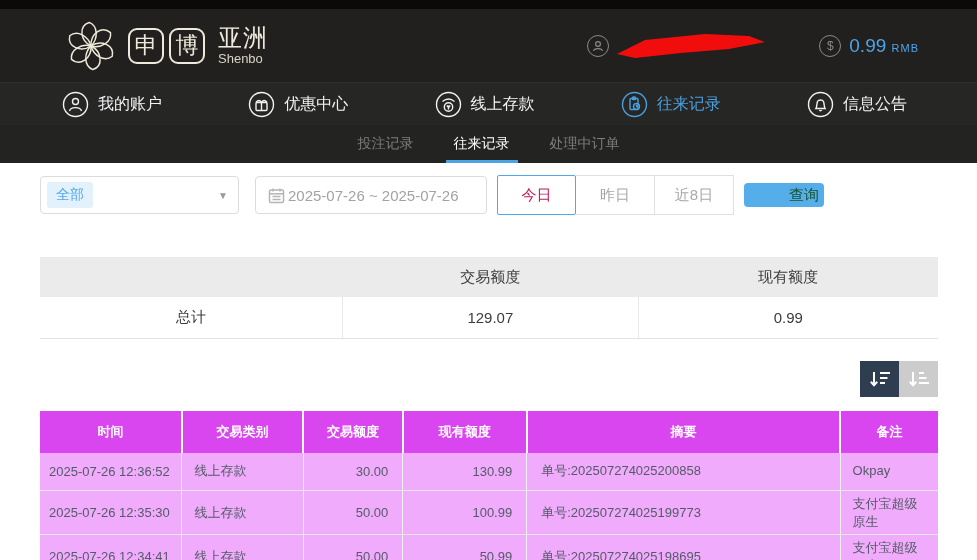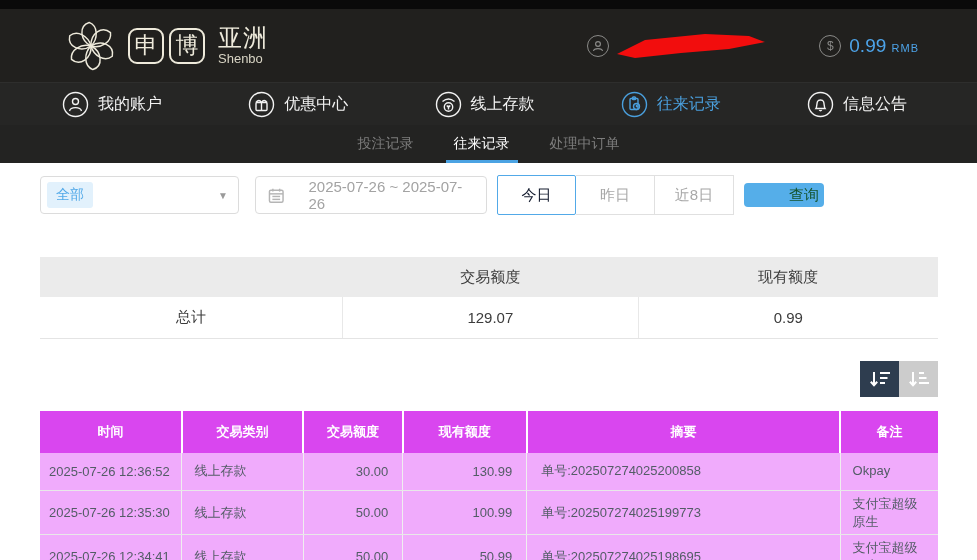--- a/index.html
+++ b/index.html
@@ -49,28 +49,28 @@
   
   .content { padding:12px 39px 0 40px; }
 
   .filters { display:flex; align-items:center; height:40px; }
   .select-box { width:199px; height:38px; border:1px solid #dcdcdc; border-radius:4px;
     display:flex; align-items:center; padding:0 10px 0 6px; cursor:pointer; }
   .tag { background:#e2f1fc; color:#52a9e8; font-size:14px; padding:4px 9px;
     border-radius:3px; }
   .caret { margin-left:auto; color:#9a9a9a; font-size:10px; }
   .date-box { width:232px; height:38px; border:1px solid #dcdcdc; border-radius:4px;
-    display:flex; align-items:center; gap:24px; padding:0 12px; margin-left:16px;
+    display:flex; align-items:center; gap:3px; padding:0 12px; margin-left:16px;
     color:#a3a3a3; font-size:15px; cursor:text; }
   .date-box svg { width:17px; height:17px; stroke:#b5b5b5; fill:none; stroke-width:1.5; }
   .quick { display:flex; margin-left:10px; }
   .qbtn { width:79px; height:40px; background:#fff; border:1px solid #e0e0e0;
     border-left:none; color:#a8a8a8; font-size:15px; display:flex; align-items:center;
     justify-content:center; cursor:pointer; }
-  .qbtn.active { border:1px solid #52a9e8; color:#0f172a; border-radius:2px; }
+  .qbtn.active { border:1px solid #52a9e8; color:#be185d; border-radius:2px; }
   .search-btn { width:80px; height:24px; margin-left:10px; background:#55aee9;
     color:#14532d; font-size:15px; border:none; border-radius:4px; cursor:pointer;padding-left:40px; }
 
   
   .summary { width:100%; border-collapse:collapse; margin-top:42px; table-layout:fixed; }
   .summary th { background:#ebebeb; height:40px; font-weight:normal; font-size:15px;
     color:#3c3c3c; }
   .summary td { background:#fff; height:41px; text-align:center; font-size:15px;
     color:#3c3c3c; border-bottom:1px solid #e4e4e4; }
   .summary td + td { border-left:1px solid #e8e8e8; }

